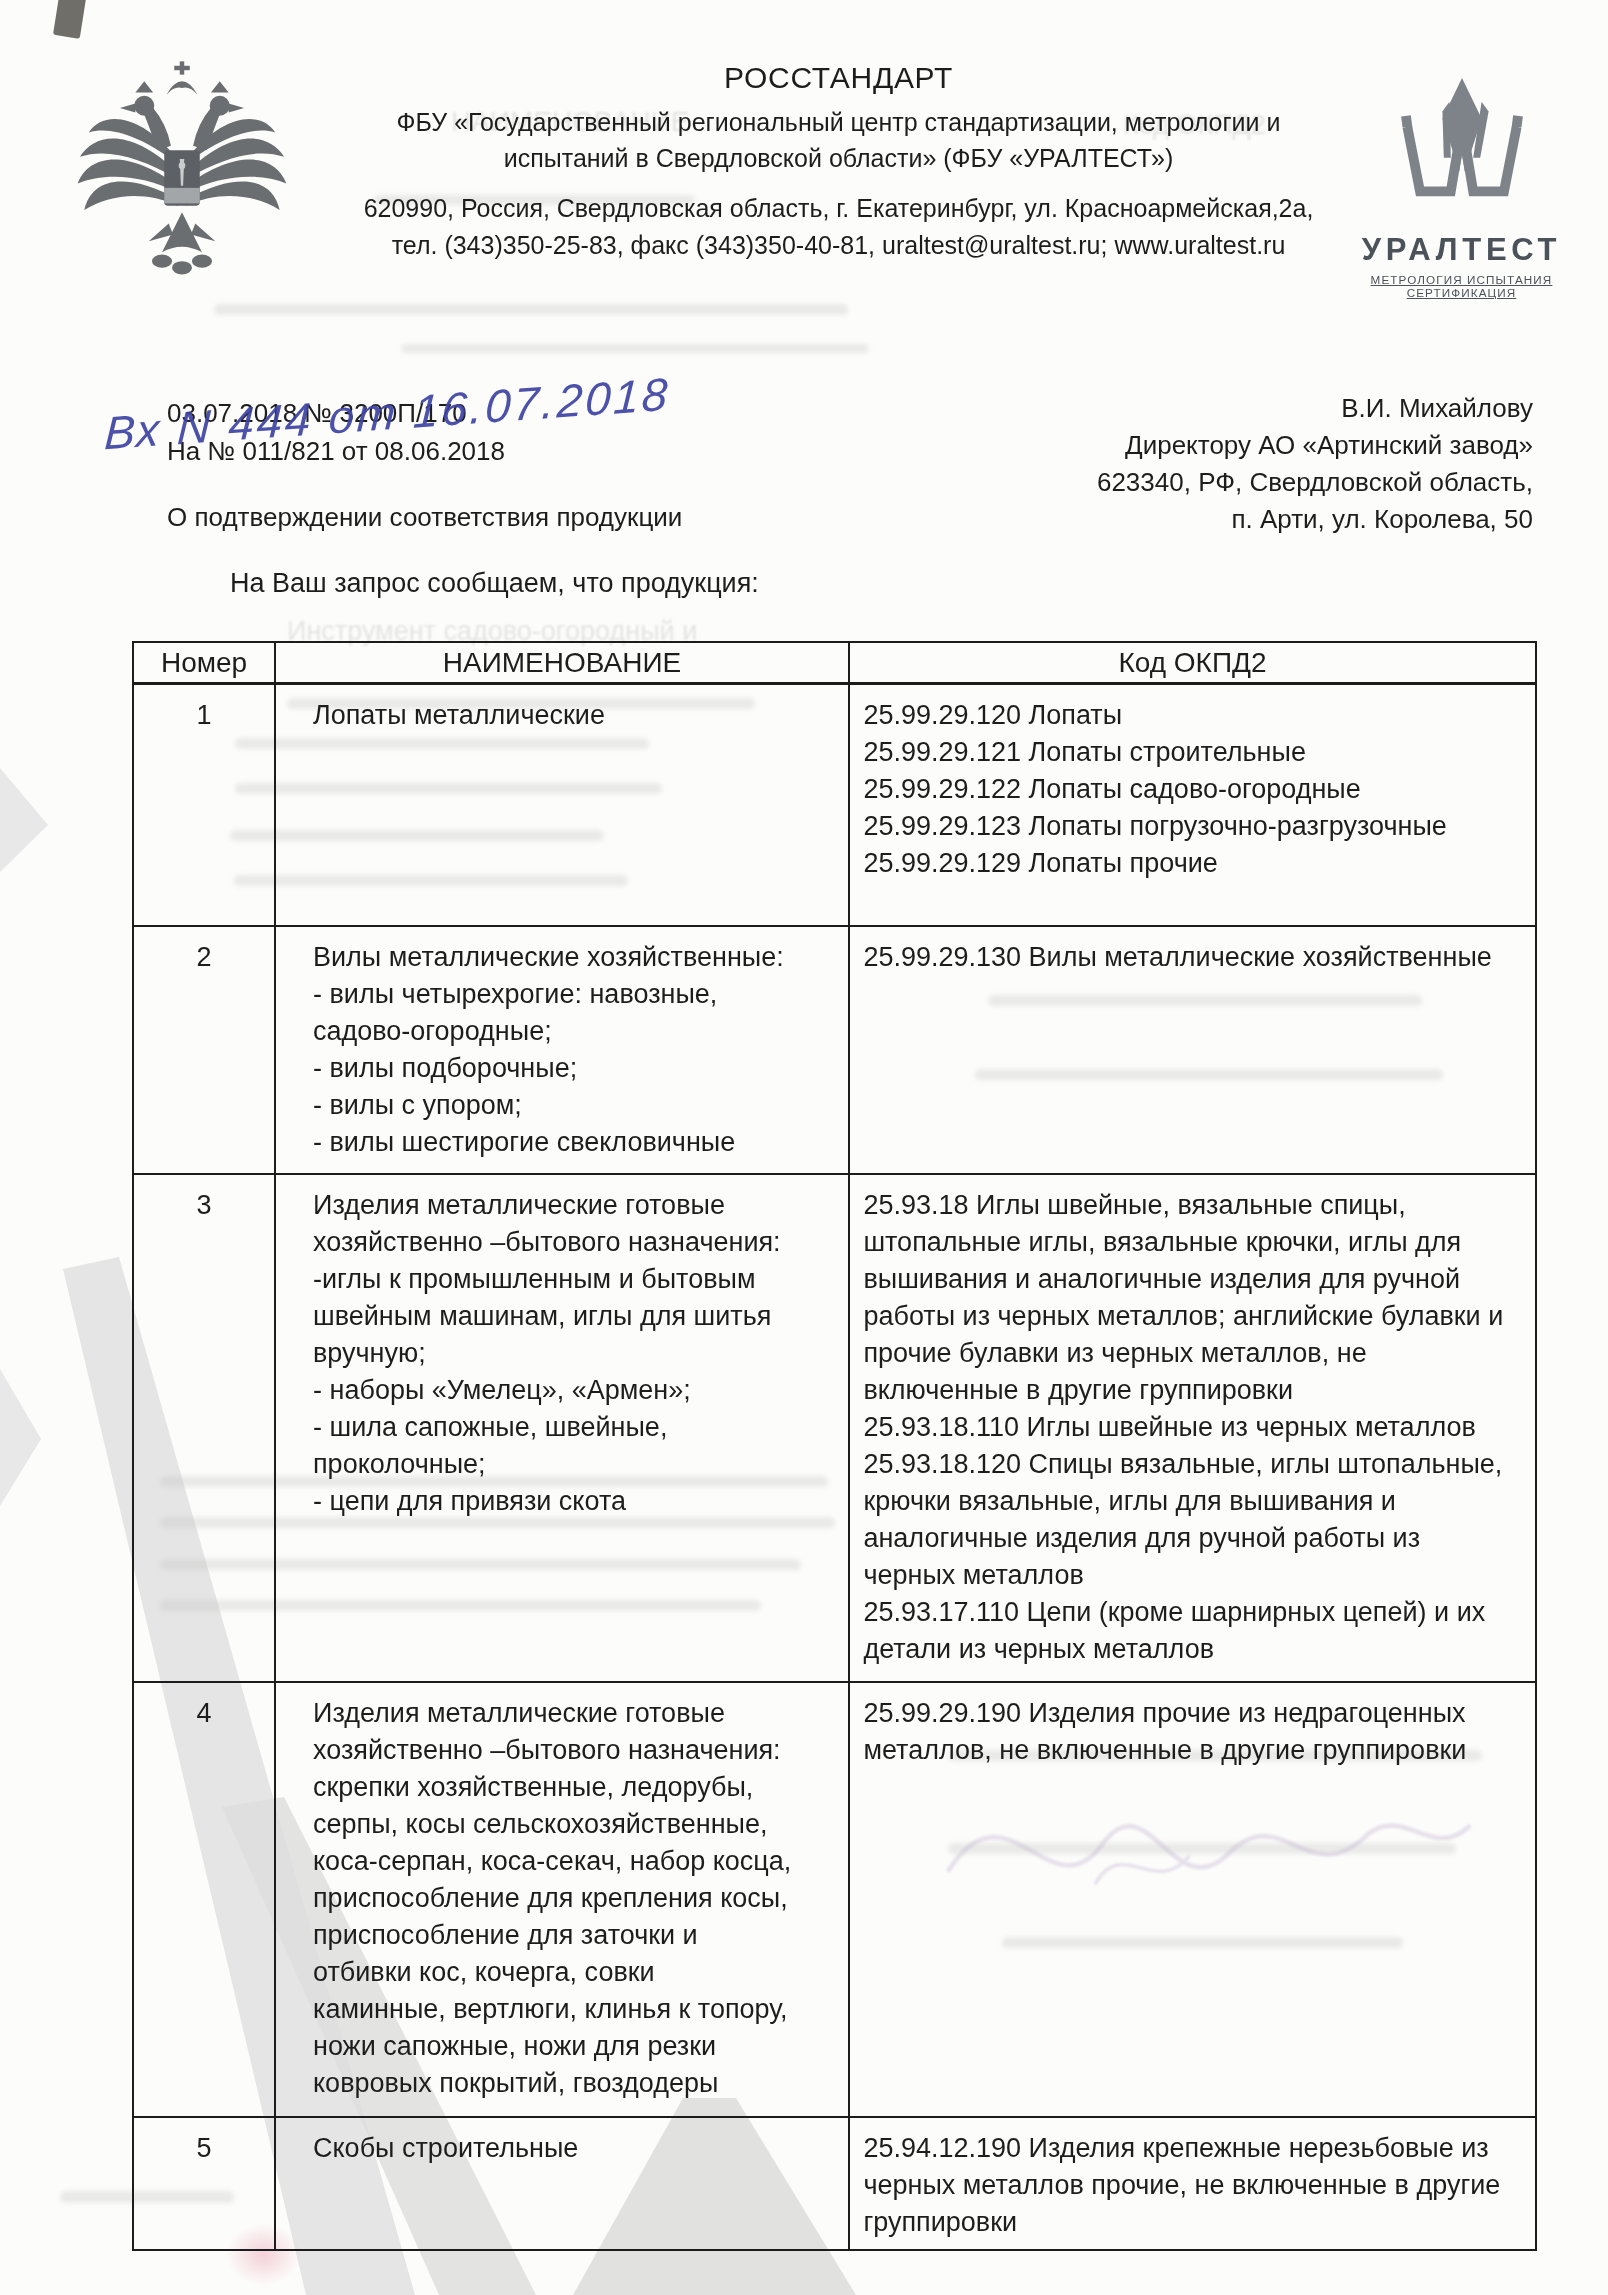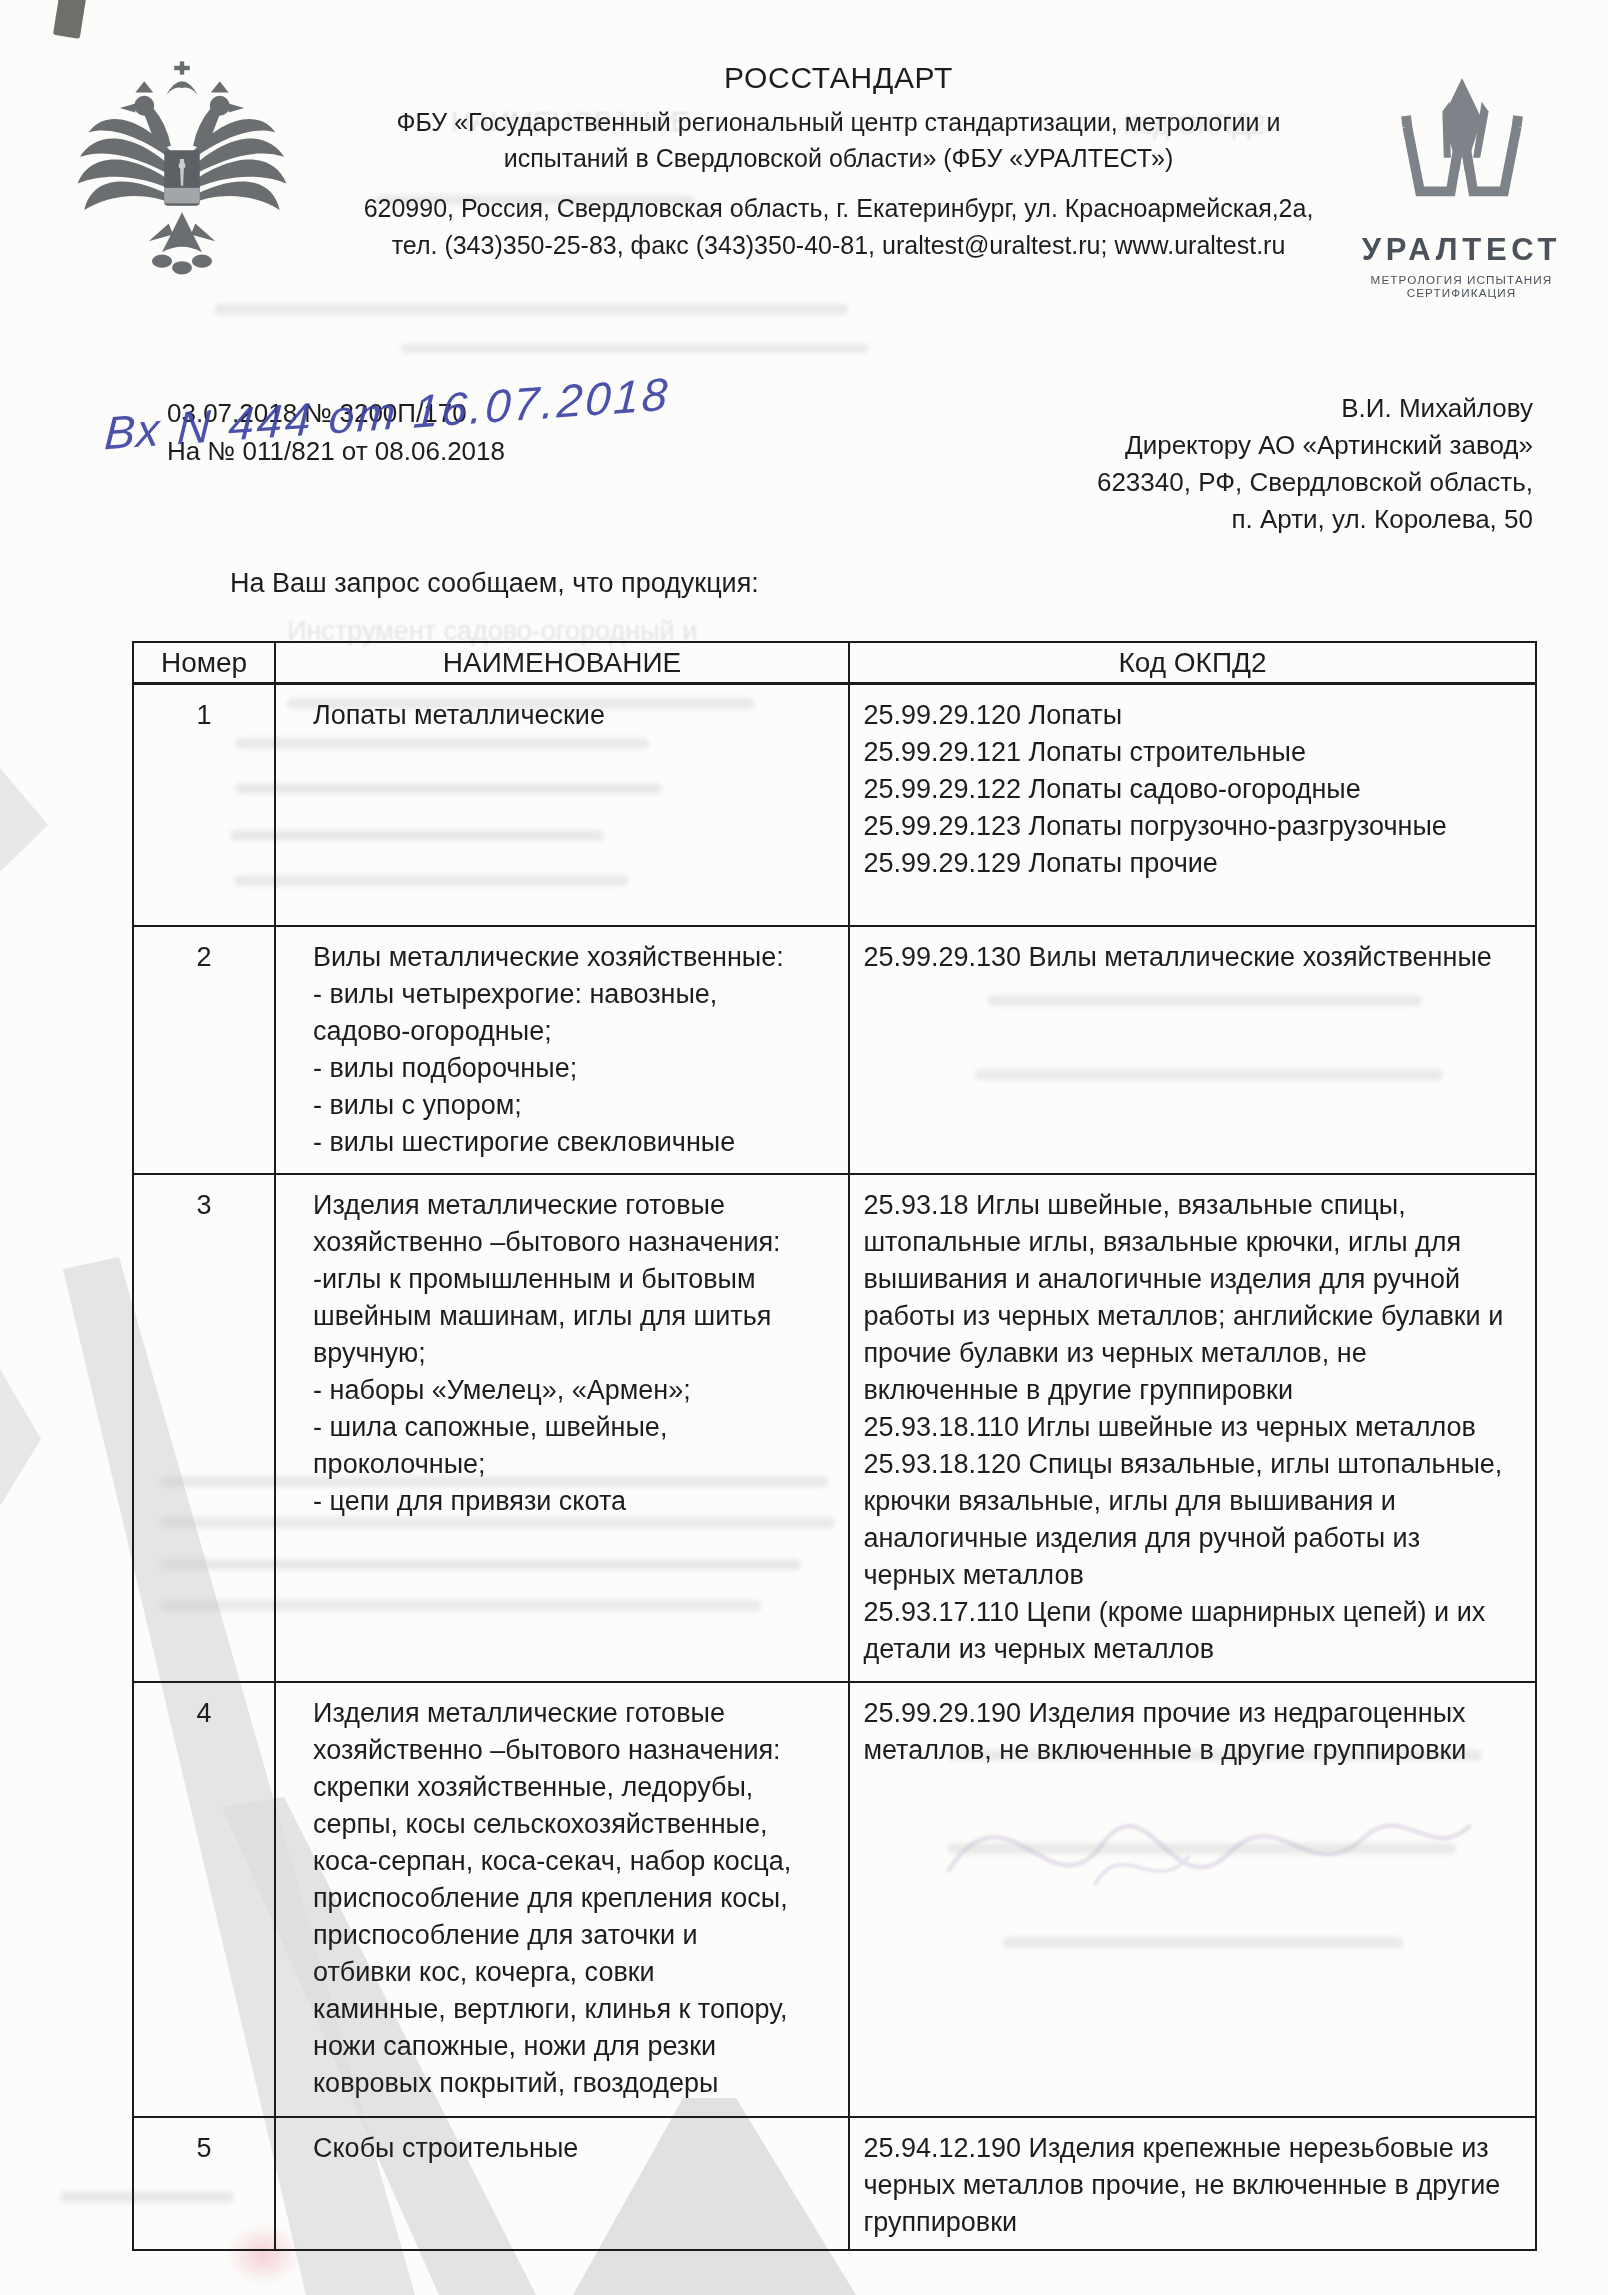--- a/index.html
+++ b/index.html
@@ -26,21 +26,21 @@
   .head-center{position:absolute;left:314px;top:61px;width:1049px;text-align:center;}
   .agency{font-size:30px;letter-spacing:0.7px;margin-bottom:9.4px;}
   .orgline{font-size:25px;line-height:36px;}
   .addr-group{margin-top:13.4px;}
   .addrline{font-size:25px;line-height:37px;}
   .addrline .lnk{}
   .requisites{font-size:25px;line-height:37px;white-space:pre;}
   .logo-block{position:absolute;left:1328px;top:57px;width:267px;text-align:center;}
   .logo-mark{width:168px;height:168px;margin:0 auto;display:block;}
   .logo-name{font-size:31px;font-weight:bold;letter-spacing:4.7px;color:#4b525a;margin-top:6.7px;}
-  .logo-tagline{font-size:11.7px;letter-spacing:1.1px;color:#4b525a;margin-top:5.3px;}
+  .logo-tagline{font-size:11.7px;letter-spacing:1.1px;color:#4b525a;margin-top:5.3px;text-decoration:underline;}
   
   .refs{position:absolute;left:167px;top:394px;font-size:26px;line-height:38px;}
   .handwriting{
     position:absolute;left:106px;top:406px;width:668px;z-index:3;
     font-size:46px;font-style:italic;color:#3e44a4;letter-spacing:2.7px;
     transform:rotate(-4deg) skewX(-7deg);transform-origin:left top;opacity:.92;
     white-space:nowrap;
   }
   .subject{position:absolute;left:167px;top:502px;font-size:26px;}
   .recipient{position:absolute;right:76px;top:390px;text-align:right;font-size:26px;line-height:37px;}
@@ -173,20 +173,21 @@
       <div class="logo-tagline">МЕТРОЛОГИЯ ИСПЫТАНИЯ СЕРТИФИКАЦИЯ</div>
     </div>
 
     <div class="refs">
       <div>03.07.2018 № 3200П/170</div>
       <div>На № 011/821 от 08.06.2018</div>
     </div>
 
     <div class="handwriting">Вх N 444 от 16.07.2018</div>
 
+    <div class="subject">О подтверждении соответствия продукции</div>
 
     <div class="recipient">
       <div>В.И. Михайлову</div>
       <div>Директору АО «Артинский завод»</div>
       <div>623340, РФ, Свердловской область,</div>
       <div>п. Арти, ул.  Королева, 50</div>
     </div>
 
     <div class="intro">На Ваш запрос сообщаем, что продукция:</div>
 

